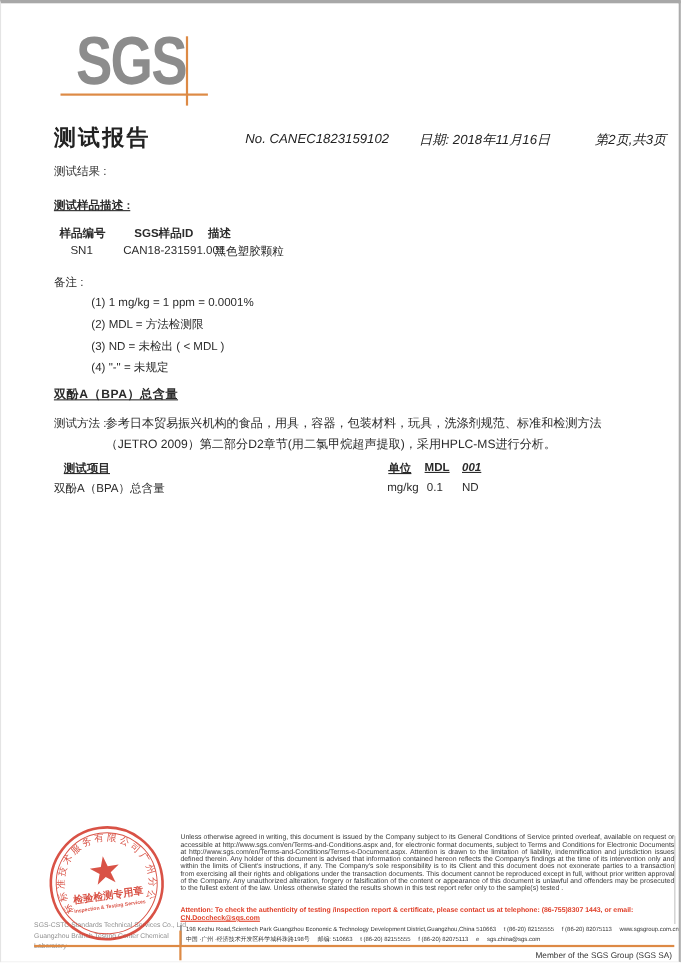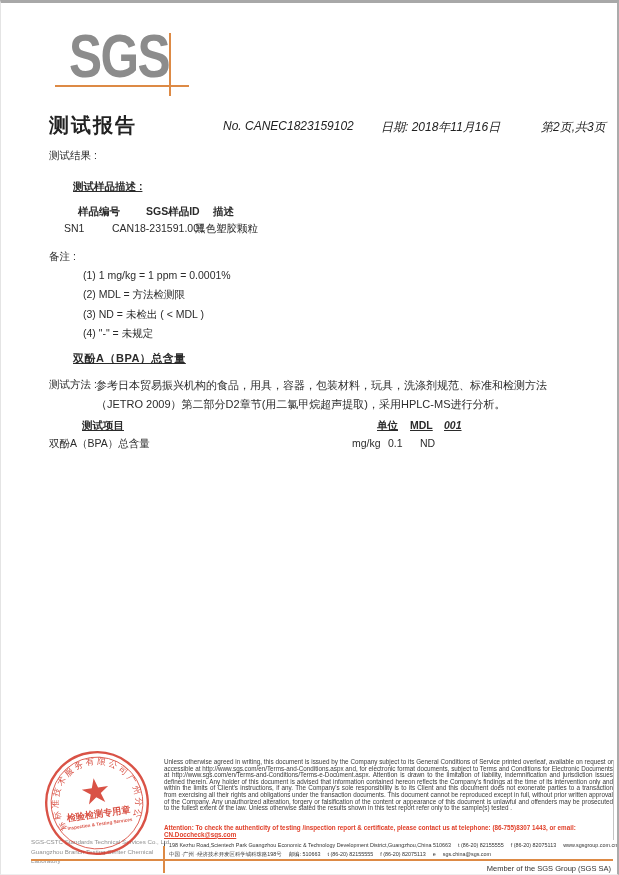--- a/index.html
+++ b/index.html
@@ -17,21 +17,21 @@
   .logo-hline{left:54px;top:82px;width:134px;height:2px;background:#dd8a45;}
   .logo-vline{left:168px;top:30px;width:2px;height:63px;background:#dd8a45;}
   
   .doc-title{left:48px;top:109px;font-size:20px;font-weight:bold;letter-spacing:2px;color:#222;}
   .meta{font-size:12px;color:#222;font-style:italic;}
   .report-no{left:222px;top:116px;}
   .report-date{left:380px;top:116px;}
   .report-pages{left:540px;top:116px;}
   
   .body-txt{font-size:10.5px;color:#2b2b2b;}
-  .bold{font-weight:bold;margin-left:24px;}
+  .bold{font-weight:bold;}
   .u{text-decoration:underline;}
   .results-label{left:48px;top:146px;}
   .sample-desc-label{left:48px;top:177px;}
   
   .st-h1{left:53px;top:202px;} .st-h2{left:121px;top:202px;} .st-h3{left:188px;top:202px;}
   .st-c1{left:63px;top:219px;} .st-c2{left:111px;top:219px;} .st-c3{left:194px;top:219px;}
   
   .notes-label{left:48px;top:247px;}
   .note-1{left:82px;top:266px;} .note-2{left:82px;top:285px;}
   .note-3{left:82px;top:305px;} .note-4{left:82px;top:324px;}

